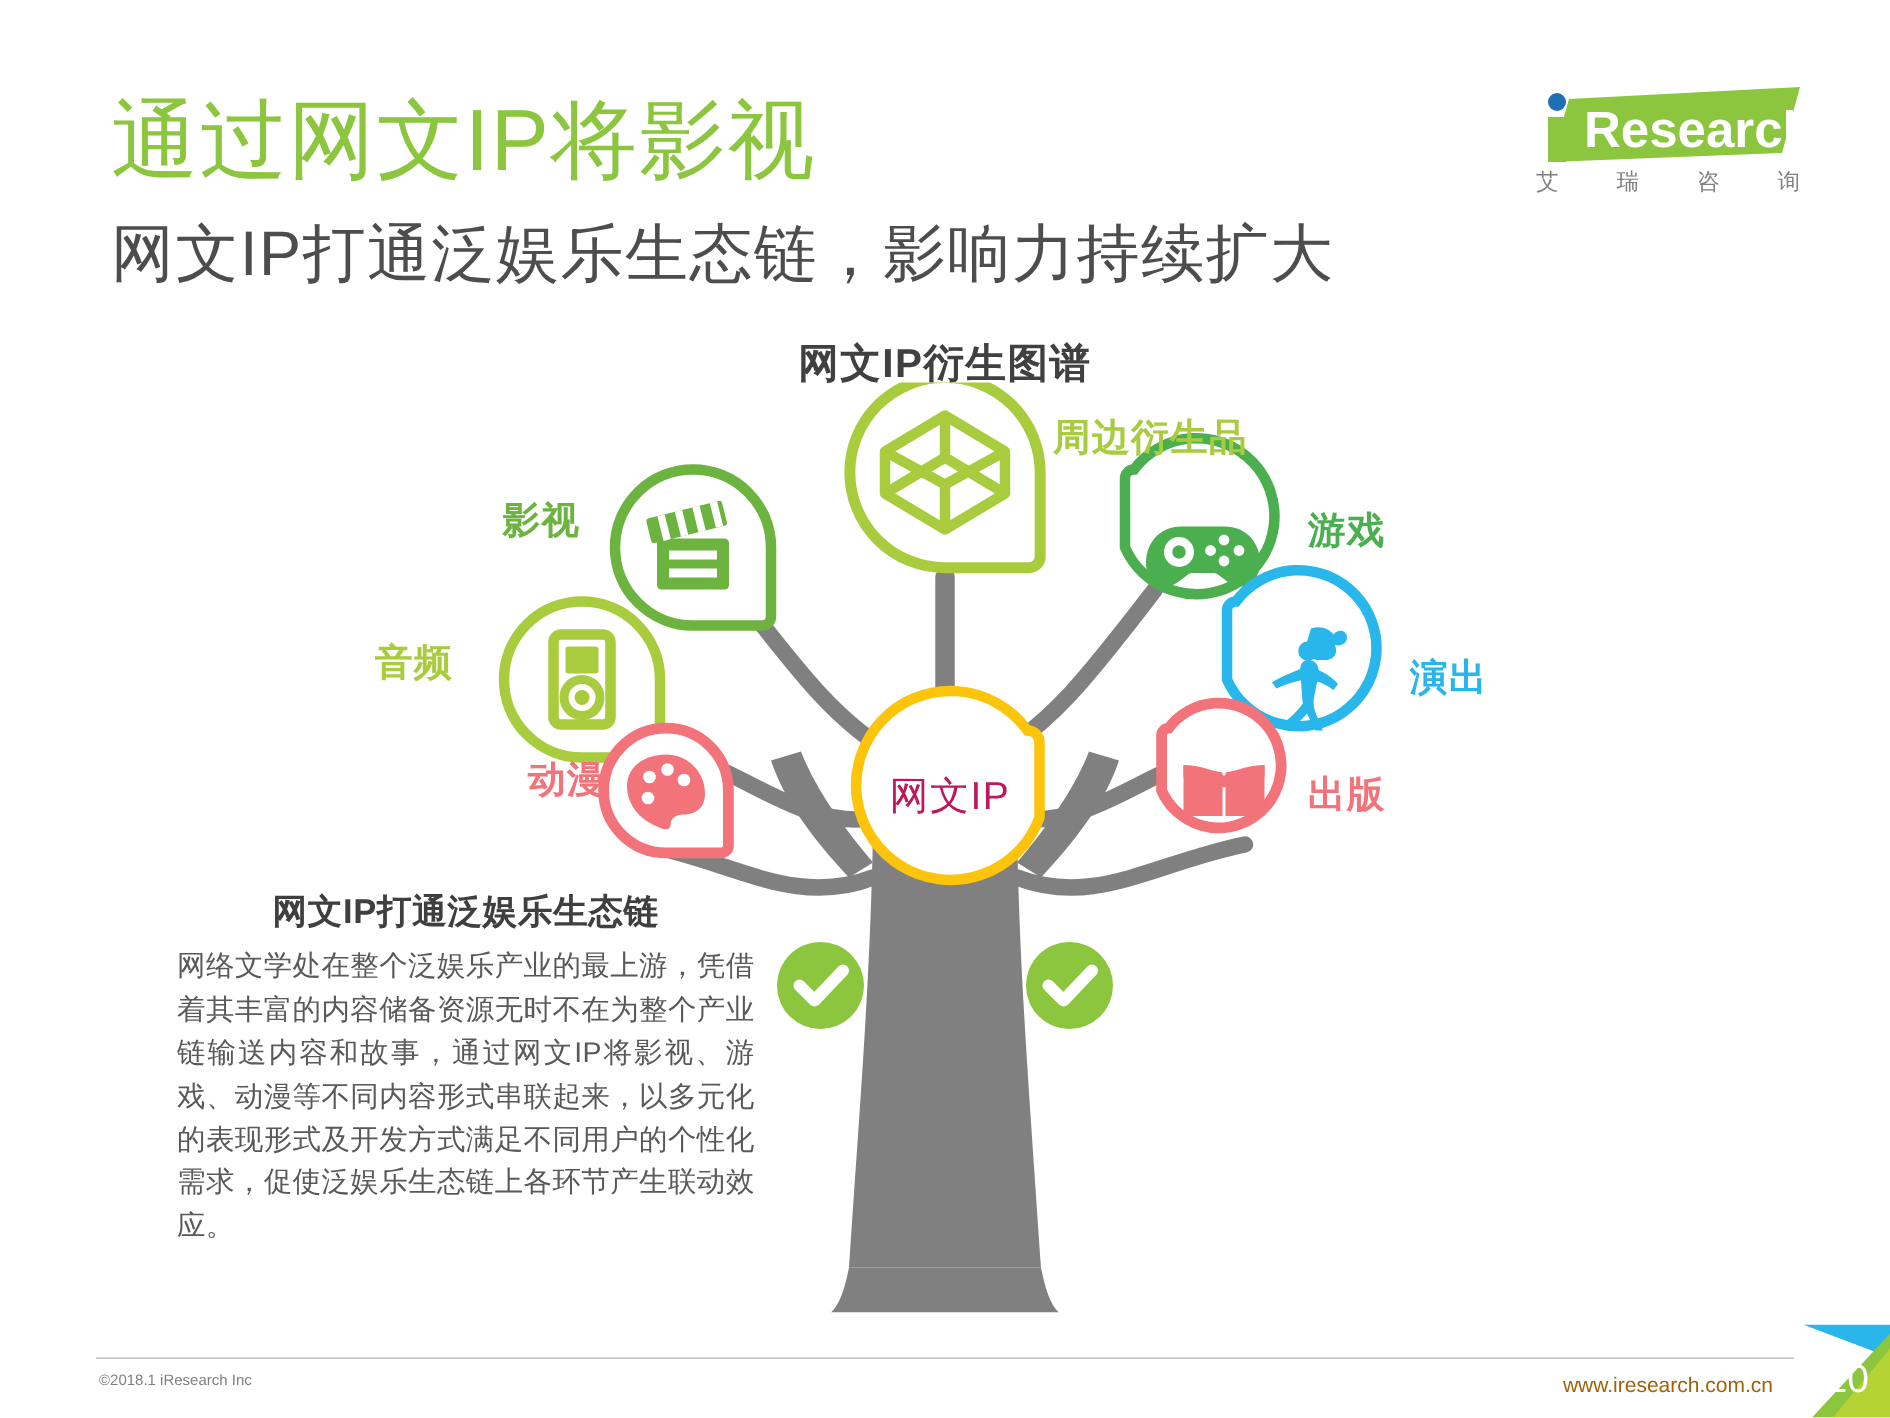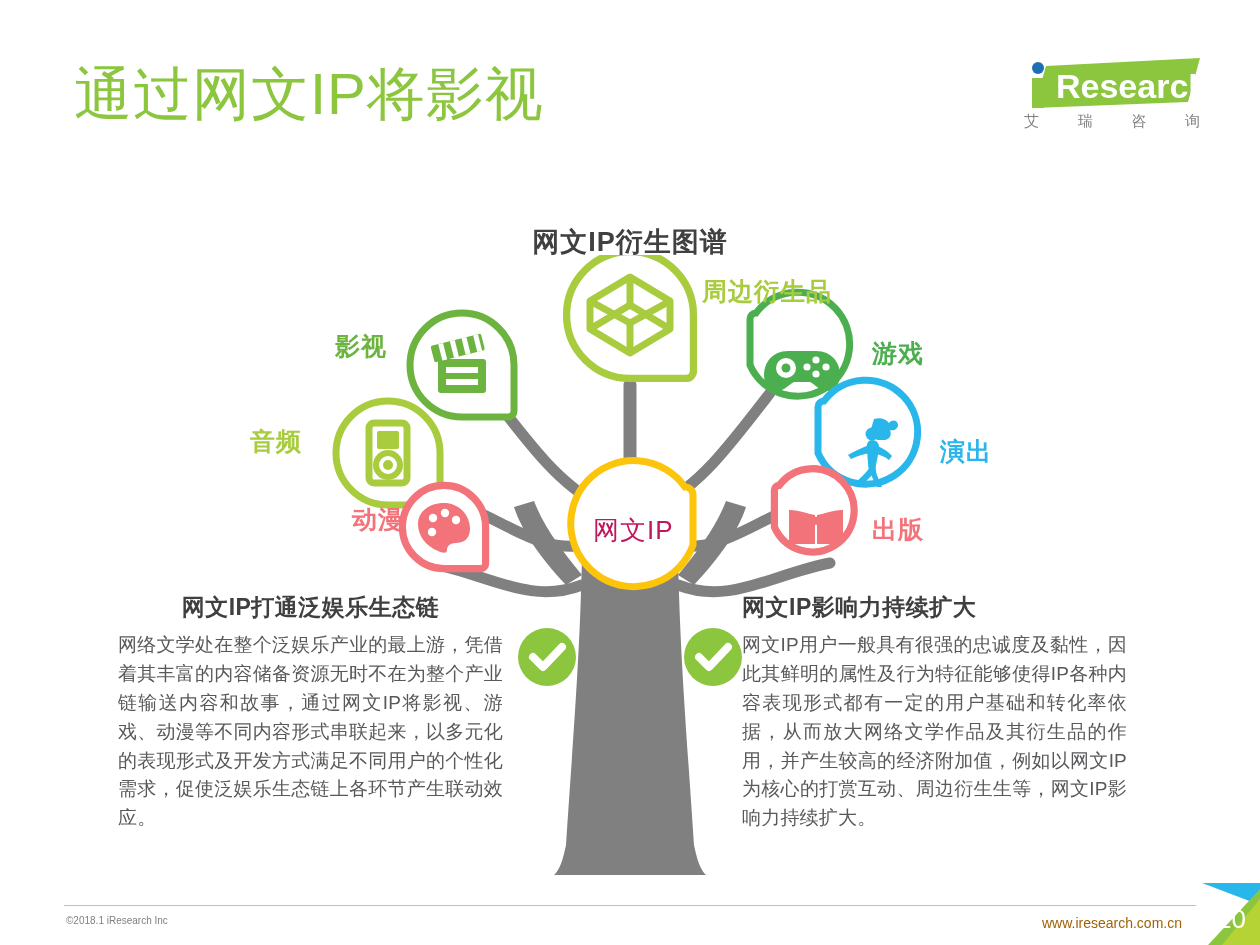--- a/index.html
+++ b/index.html
@@ -90,20 +90,21 @@
     position:absolute;right:14px;bottom:10px;
     font-size:26px;color:#ffffff;font-weight:400;
   }
 </style>
 </head>
 <body>
 
 <div class="slide">
 
   <div id="main-title">通过网文IP将影视</div>
+  <div id="sub-title">网文IP打通泛娱乐生态链，影响力持续扩大</div>
 
   <div id="logo">
     <svg class="logo-mark" viewBox="0 0 180 52">
       <polygon points="26,8 180,0 168,44 14,50" fill="#8cc63f"></polygon>
       <circle cx="18" cy="10" r="6" fill="#1f6fb5"></circle>
       <rect x="12" y="20" width="12" height="30" fill="#8cc63f"></rect>
       <text x="36" y="40" font-family="Liberation Sans, sans-serif" font-size="34" font-weight="bold" fill="#ffffff">Research</text>
     </svg>
     <div class="logo-cn">
       <span>艾</span>
@@ -276,24 +277,20 @@
   <svg class="check-badge" style="left:684px;top:628px;" viewBox="0 0 58 58">
     <circle cx="29" cy="29" r="29" fill="#8cc63f"></circle>
     <path d="M 15,29 L 25,39 L 44,19" fill="none" stroke="#ffffff" stroke-width="8" stroke-linecap="round" stroke-linejoin="round"></path>
   </svg>
 
   <div class="info-block" id="info-left">
     <div class="info-head">网文IP打通泛娱乐生态链</div>
     <div class="info-body">网络文学处在整个泛娱乐产业的最上游，凭借着其丰富的内容储备资源无时不在为整个产业链输送内容和故事，通过网文IP将影视、游戏、动漫等不同内容形式串联起来，以多元化的表现形式及开发方式满足不同用户的个性化需求，促使泛娱乐生态链上各环节产生联动效应。</div>
   </div>
 
-  <div class="info-block" id="info-right">
-    <div class="info-head">网文IP影响力持续扩大</div>
-    <div class="info-body">网文IP用户一般具有很强的忠诚度及黏性，因此其鲜明的属性及行为特征能够使得IP各种内容表现形式都有一定的用户基础和转化率依据，从而放大网络文学作品及其衍生品的作用，并产生较高的经济附加值，例如以网文IP为核心的打赏互动、周边衍生生等，网文IP影响力持续扩大。</div>
-  </div>
 
   <div id="footer-rule"></div>
   <div id="footer-left">©2018.1 iResearch Inc</div>
   <div id="footer-right">www.iresearch.com.cn</div>
   <svg id="corner" viewBox="0 0 88 62">
     <polygon points="30,0 88,0 88,22" fill="#29b6ea"></polygon>
     <polygon points="88,6 88,62 36,62" fill="#8cc63f"></polygon>
     <polygon points="88,16 88,62 50,62" fill="#b5d334"></polygon>
   </svg>
   <div id="page-num">10</div>

